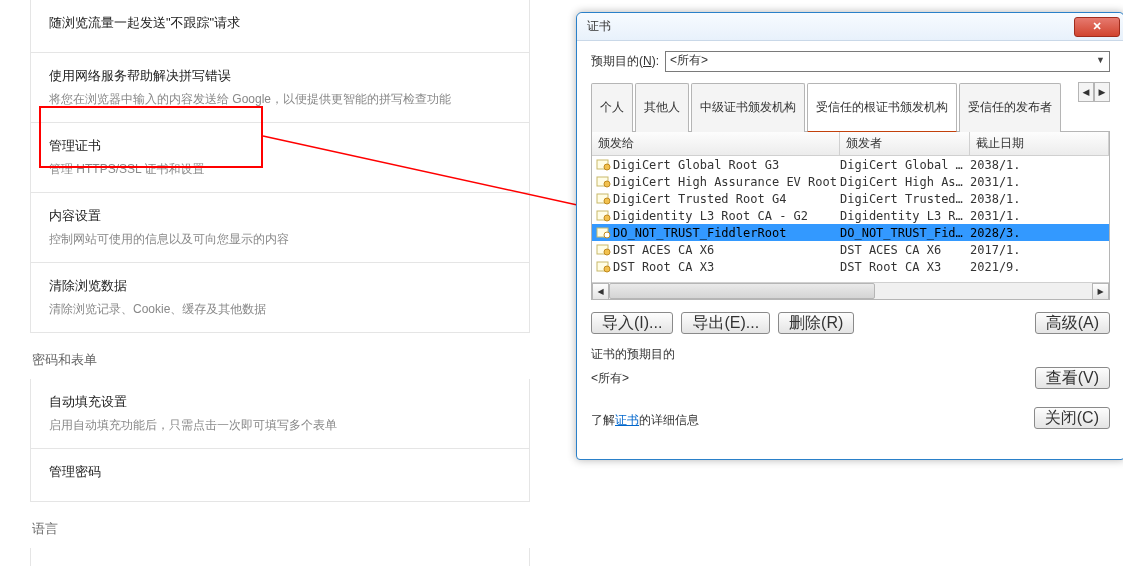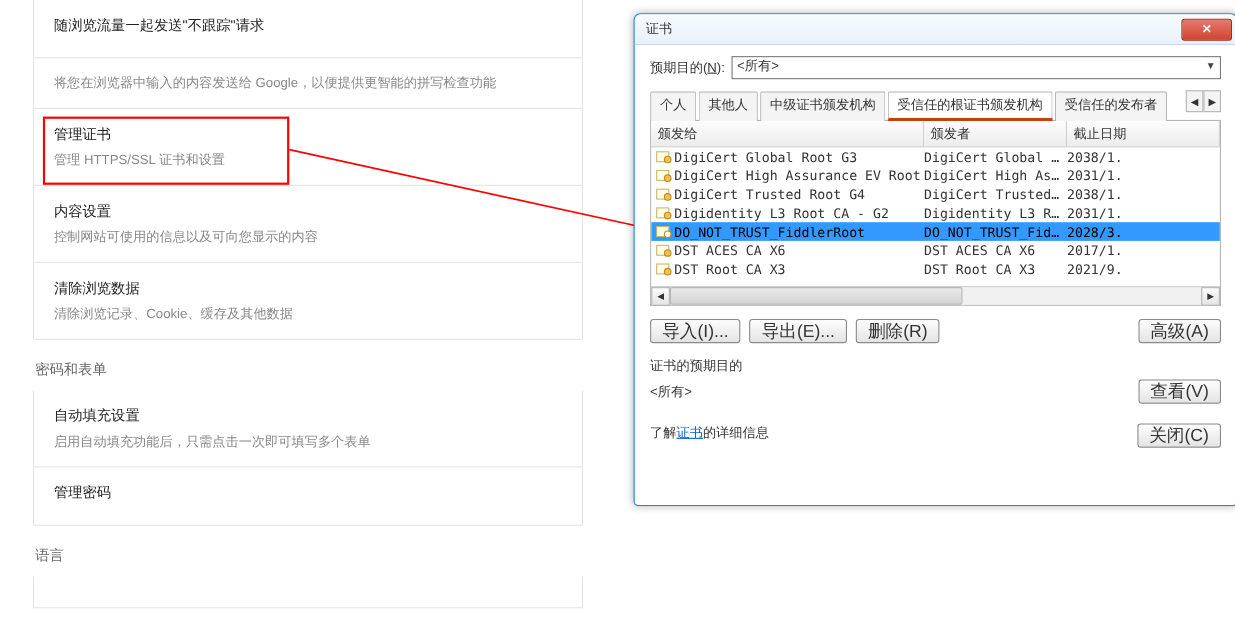--- a/index.html
+++ b/index.html
@@ -23,22 +23,22 @@
 .close-btn { width: 46px; height: 20px; background: linear-gradient(#e67a6f,#d1442f); border: 1px solid #a02c1d; border-radius: 3px; display: flex; align-items: center; justify-content: center; color: #fff; font-weight: bold; font-size: 11px; cursor: pointer; }
 .dialog-body { padding: 10px 14px 8px 14px; flex: 1; display: flex; flex-direction: column; font-size: 12px; }
 
 .purpose-row { display: flex; align-items: center; margin-bottom: 10px; }
 .purpose-label { margin-right: 6px; }
 .purpose-label u { text-decoration: underline; }
 .purpose-select { flex: 1; height: 21px; border: 1px solid #7a7a7a; background: #fff; font-size: 12px; padding: 0 20px 0 4px; position: relative; }
 .purpose-select::after { content: "▼"; position: absolute; right: 4px; top: 3px; font-size: 9px; color: #444; }
 
 .tabs { display: flex; border-bottom: 1px solid #b5b5b5; position: relative; }
-.tab { border: 1px solid #b5b5b5; border-bottom: none; padding: 3px 8px; margin-right: 2px; background: #f4f4f4; font-size: 12px; cursor: pointer; border-radius: 2px 2px 0 0; position: relative; top: 1px; }
-.tab.active { background: #fff; border-bottom: 3px solid #c2410c; }
+.tab { border: 1px solid #b5b5b5; border-bottom: none; padding: 15px 8px; margin-right: 2px; background: #f4f4f4; font-size: 12px; cursor: pointer; border-radius: 2px 2px 0 0; position: relative; top: 1px; }
+.tab.active { background: #fff; border-bottom: 1px solid #c2410c; }
 .tab-scroll { display: flex; margin-left: auto; }
 .tab-scroll-btn { width: 16px; height: 20px; border: 1px solid #b5b5b5; background: #f4f4f4; font-size: 9px; display: flex; align-items: center; justify-content: center; cursor: pointer; }
 
 .cert-list-wrap { border: 1px solid #b5b5b5; border-top: none; height: 168px; display: flex; flex-direction: column; }
 .cert-header { display: flex; background: linear-gradient(#fdfdfd,#ececec); border-bottom: 1px solid #d0d0d0; font-size: 12px; }
 .cert-header .col { padding: 3px 6px; border-right: 1px solid #d0d0d0; }
 .col-issued { width: 248px; }
 .col-issuer { width: 130px; }
 .col-expiry { flex: 1; }
 
@@ -58,34 +58,35 @@
 
 .btn-row { display: flex; margin-top: 12px; gap: 8px; }
 .win-btn { height: 22px; padding: 0 10px; border: 1px solid #8a8a8a; background: linear-gradient(#fdfdfd,#e4e4e4); border-radius: 3px; font-size: 16px; cursor: pointer; display: flex; align-items: center; }
 .btn-row .spacer { flex: 1; }
 
 .purpose-section { margin-top: 12px; font-size: 12px; }
 .purpose-sec-title { margin-bottom: 4px; }
 .purpose-sec-row { display: flex; align-items: center; }
 .purpose-sec-row .val { flex: 1; }
 
-.footer-row { display: flex; align-items: flex-start; margin-top: 18px; }
+.footer-row { display: flex; align-items: flex-end; margin-top: 18px; }
 .footer-row .link-text { color: #333; }
 .footer-row .link-text .lnk { color: #0066cc; text-decoration: underline; cursor: pointer; }
 .footer-row .spacer { flex: 1; }
 </style>
 </head>
 <body>
 
 <div class="settings-page">
   <div class="setting-group">
     <div class="setting-item">
       <div class="setting-title">随浏览流量一起发送"不跟踪"请求</div>
     </div>
     <div class="setting-item">
+      <div class="setting-title">使用网络服务帮助解决拼写错误</div>
       <div class="setting-desc">将您在浏览器中输入的内容发送给 Google，以便提供更智能的拼写检查功能</div>
     </div>
     <div class="setting-item">
       <div class="setting-title">管理证书</div>
       <div class="setting-desc">管理 HTTPS/SSL 证书和设置</div>
     </div>
     <div class="setting-item">
       <div class="setting-title">内容设置</div>
       <div class="setting-desc">控制网站可使用的信息以及可向您显示的内容</div>
     </div>

